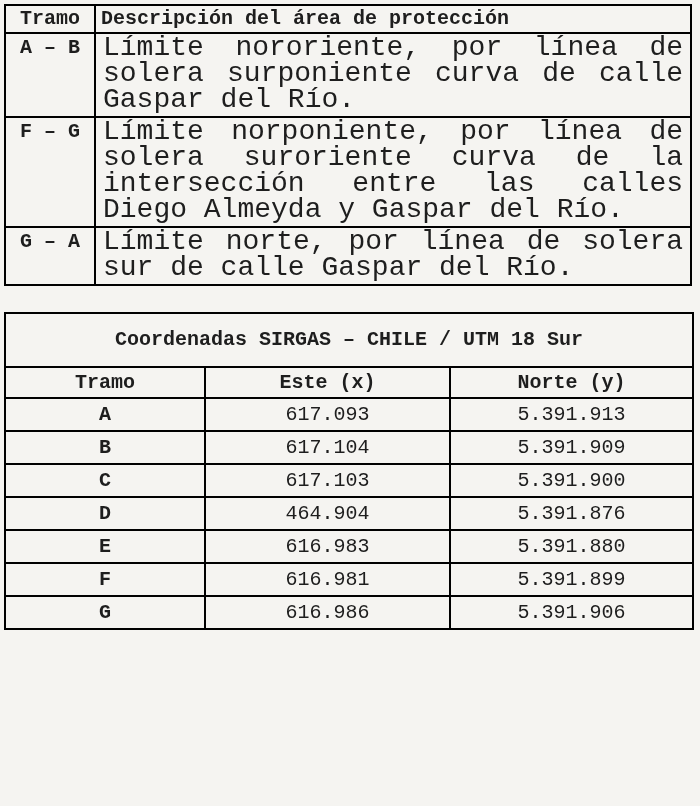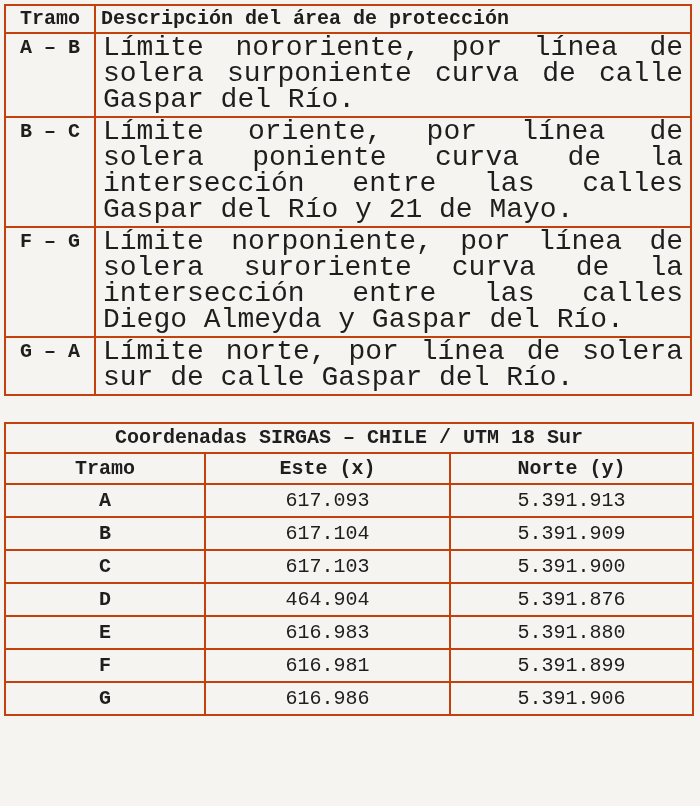--- a/index.html
+++ b/index.html
@@ -21,21 +21,21 @@
     padding-top: 4px;
     padding-left: 4px;
     box-sizing: border-box;
   }
   table {
     border-collapse: collapse;
     table-layout: fixed;
     width: 688px;
   }
   th, td {
-    border: 2px solid #c2410c;
+    border: 2px solid #000000;
     font-family: "Liberation Mono", "DejaVu Sans Mono", monospace;
   }
 
   
   .desc-table .c-tramo { width: 90px; }
   .desc-table th {
     font-size: 20px;
     font-weight: bold;
     height: 26px;
     line-height: 24px;
@@ -67,21 +67,21 @@
   .coord-table .c-este  { width: 245px; }
   .coord-table .c-norte { width: 243px; }
   .coord-table td, .coord-table th {
     text-align: center;
     font-size: 20px;
   }
   .coord-table .title-cell {
     font-weight: bold;
     height: 28px;
     line-height: 26px;
-    padding: 0;
+    padding: 12px;
   }
   .coord-table th {
     font-weight: bold;
     height: 29px;
     line-height: 27px;
     padding: 0;
   }
   .coord-table td.data-cell {
     height: 31px;
     line-height: 29px;
@@ -104,24 +104,20 @@
     <thead>
       <tr>
         <th class="tramo-h">Tramo</th>
         <th class="desc-h">Descripción del área de protección</th>
       </tr>
     </thead>
     <tbody>
       <tr>
         <td class="tramo-cell">A – B</td>
         <td class="desc-cell">Límite nororiente, por línea de solera surponiente curva de calle Gaspar del Río.</td>
-      </tr>
-      <tr>
-        <td class="tramo-cell">B – C</td>
-        <td class="desc-cell">Límite oriente, por línea de solera poniente curva de la intersección entre las calles Gaspar del Río y 21 de Mayo.</td>
       </tr>
       <tr>
         <td class="tramo-cell">F – G</td>
         <td class="desc-cell">Límite norponiente, por línea de solera suroriente curva de la intersección entre las calles Diego Almeyda y Gaspar del Río.</td>
       </tr>
       <tr>
         <td class="tramo-cell">G – A</td>
         <td class="desc-cell">Límite norte, por línea de solera sur de calle Gaspar del Río.</td>
       </tr>
     </tbody>

